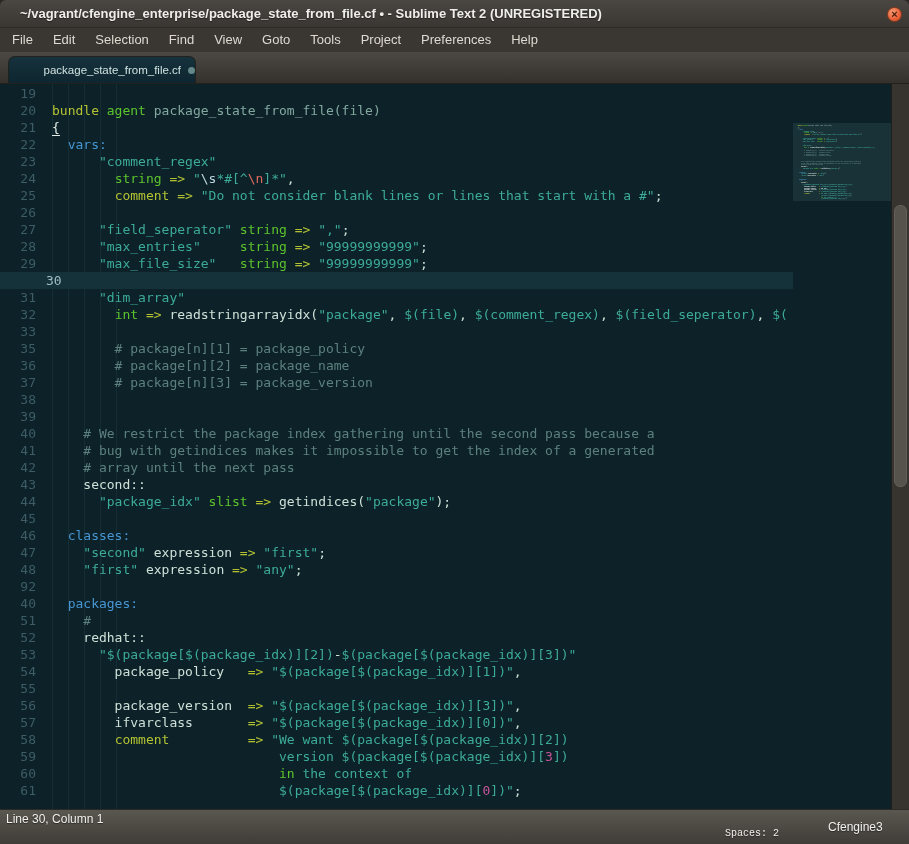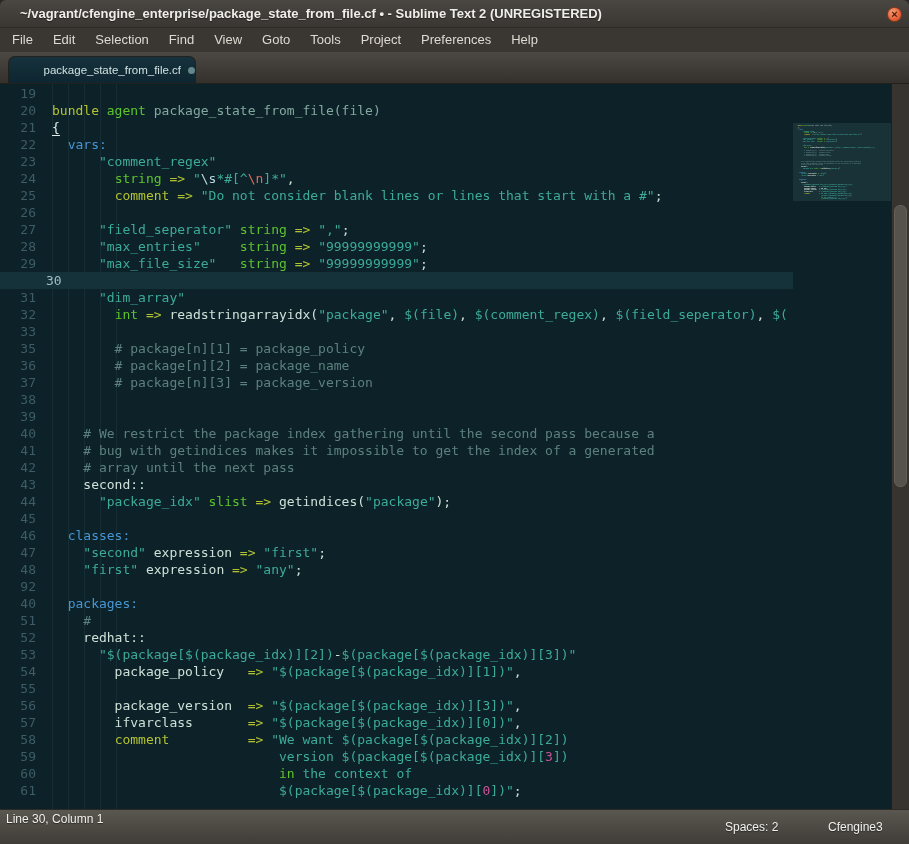--- a/index.html
+++ b/index.html
@@ -72,22 +72,22 @@
   .hscroll { position:absolute; left:2px; top:726px; width:882px; height:14px;
     background:#2b2a27; border:1px solid #1f1e1b; border-radius:7px; }
   .hscroll-thumb { position:absolute; left:1px; top:1px; width:374px; height:10px;
     background:#4e4b46; border-radius:5px; }
 
   
   .statusbar { position:absolute; left:0; right:0; bottom:0; height:35px;
     background:linear-gradient(#5a5751,#403d38); border-top:1px solid #2c2a26; }
   .status-left { position:absolute; left:6px; top:2px; font-size:12px; color:#f2f0ec;
     text-shadow:0 1px 1px #2a2825; }
-  .status-spaces { position:absolute; left:725px; top:10px; font-size:12px; color:#f2f0ec;
-    text-shadow:0 1px 1px #2a2825; }
+  .status-spaces { position:absolute; left:725px; top:18px; font-size:10px; color:#f2f0ec;
+    text-shadow:0 1px 1px #2a2825;font-family:Liberation Mono, monospace; }
   .status-syntax { position:absolute; left:828px; top:10px; font-size:12px; color:#f2f0ec;
     text-shadow:0 1px 1px #2a2825; }
 </style>
 </head>
 <body>
 
 <div class="window">
 
   <div class="titlebar">
     <span class="title">~/vagrant/cfengine_enterprise/package_state_from_file.cf • - Sublime Text 2 (UNREGISTERED)</span>

